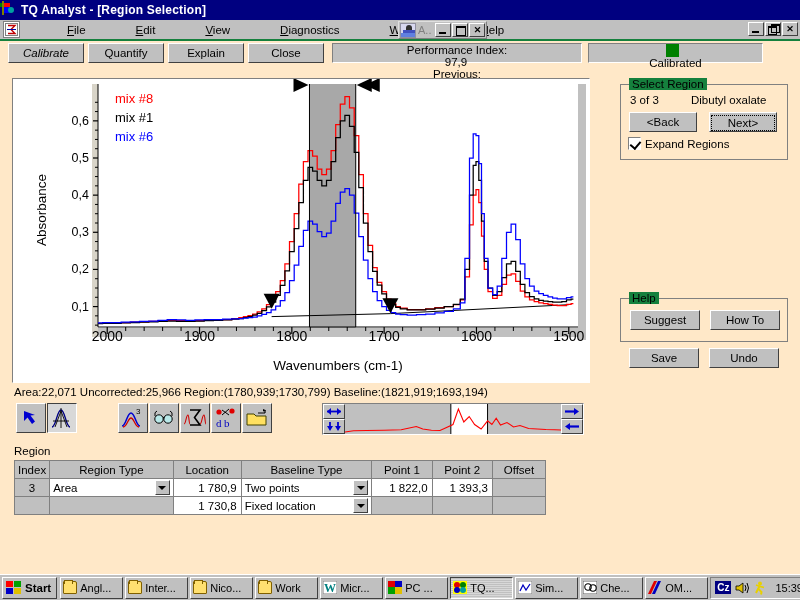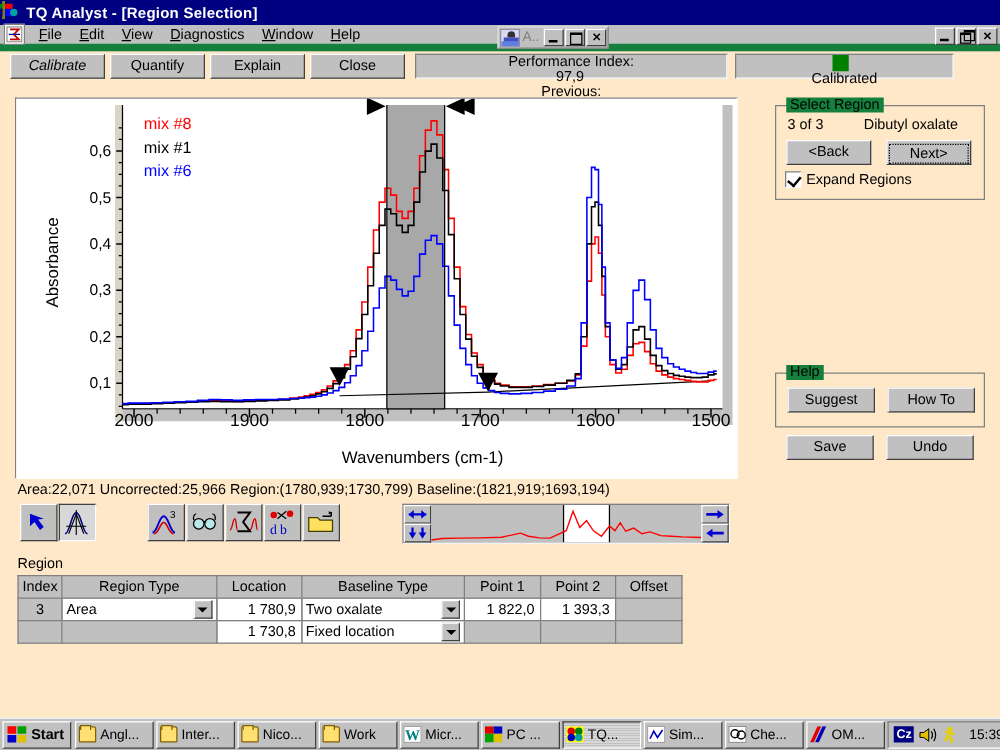--- a/index.html
+++ b/index.html
@@ -25,21 +25,22 @@
   .logo .r { left:1px; top:1px; width:6px;height:6px; background:#ff0000;}
   .logo .g { right:1px; top:1px; width:6px;height:6px; background:#008000;}
   .logo .b { left:1px; bottom:1px; width:6px;height:6px; background:#0000ff;}
   .logo .k { right:1px; bottom:1px; width:6px;height:6px; background:#000080;}
   .logo .c { left:5px; top:5px; width:6px;height:6px; background:#00a0a0; border-radius:50%;}
 
   
   .menubar {
     position:absolute; left:0; top:20px; width:800px; height:21px;
     background:#c0c0c0; display:flex; align-items:center;
-    border-bottom:6px solid #15803d;
+    border-bottom:2px solid #15803d;
+    gap:36px;
   }
   .mdi-icon {
     width:17px; height:17px; margin:0 4px 0 3px; flex:none;
     background:#fff; border:1px solid #808080; position:relative;
     display:flex; align-items:center; justify-content:center;
     color:#000080; font-size:12px; font-weight:bold;
   }
   .menu-item { padding:2px 7px; font-size:11.5px; white-space:nowrap; cursor:default; }
   .menu-item u { text-decoration:underline; }
 
@@ -528,21 +529,21 @@
           <td class="idx">3</td>
           <td class="white">
             <span class="cell-combo">
               <span>Area</span>
               <span class="combo-arrow"></span>
             </span>
           </td>
           <td class="num">1 780,9</td>
           <td class="white">
             <span class="cell-combo">
-              <span>Two oxalate</span>
+              <span>Two points</span>
               <span class="combo-arrow"></span>
             </span>
           </td>
           <td class="num">1 822,0</td>
           <td class="num">1 393,3</td>
           <td></td>
         </tr>
         <tr>
           <td class="idx"></td>
           <td></td>

